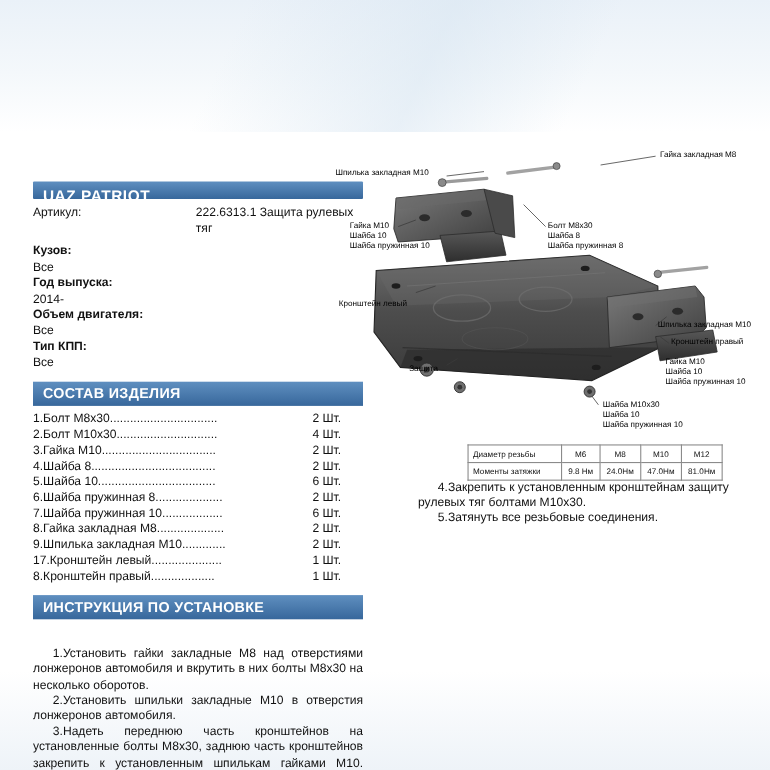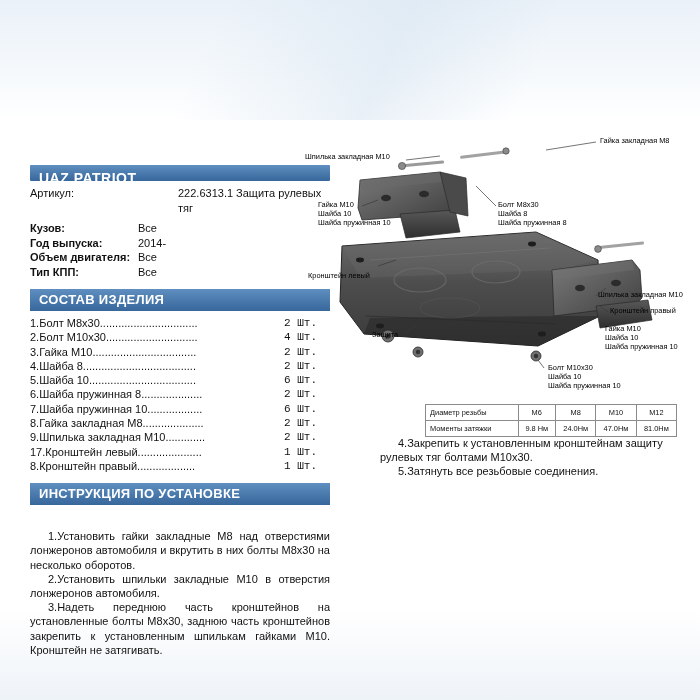--- a/index.html
+++ b/index.html
@@ -35,49 +35,49 @@
     font-weight:bold;font-size:14px;letter-spacing:.5px;
     padding-left:9px;border-radius:1px;
   }
   .bar2{
     background:linear-gradient(180deg,#5f8fc0 0%, #37679b 100%);
     color:#fff;height:22px;line-height:22px;
     font-weight:bold;font-size:13px;letter-spacing:.3px;
     padding-left:9px;margin-top:10px;
   }
   .specs{margin-top:6px;font-size:11px;line-height:14.5px;}
-  .specrow{display:flex;}
+  .specrow{display:flex;flex-direction:column;}
   .specrow .k{font-weight:bold;width:108px;flex:none;}
   .specrow .v{flex:1;}
   .art{display:flex;font-size:11px;line-height:14.5px;margin-top:5px;}
   .art .k{font-weight:normal;width:108px;flex:none;}
   .art .v{flex:1;margin-left:40px;}
 
   .parts{margin-top:5px;font-size:11px;line-height:14.3px;}
   .prow{display:flex;}
   .prow .nm{flex:1;white-space:nowrap;overflow:hidden;}
-  .prow .qt{width:46px;flex:none;text-align:left;font-family:Liberation Mono, monospace;}
+  .prow .qt{width:46px;flex:none;text-align:left;}
 
   .instr{margin-top:24px;font-size:11px;line-height:14.2px;text-align:justify;}
   .instr p{margin:0 0 0 0;text-indent:18px;}
 
   
   .right{position:absolute;left:300px;top:120px;width:390px;height:430px;}
 
   .lbl{
     position:absolute;font-size:7.4px;line-height:9.3px;color:#000;
     white-space:pre;
   }
 
   
   .img-wrap{position:absolute;left:0;top:0;width:390px;height:300px;}
 
   
   .ttable{
-    position:absolute;left:425px;top:404px;width:252px;
+    position:absolute;left:425px;top:404px;width:232px;
     border-collapse:collapse;font-size:7.4px;
   }
   .ttable td{
     border:1px solid #8b8b8b;padding:3px 2px;text-align:center;
     line-height:9px;
   }
   .ttable td.h{text-align:left;padding-left:4px;white-space:nowrap;}
 
   
   .cont{
@@ -279,21 +279,21 @@
     <div class="lbl" style="left:198px;top:80px;">Болт M8x30</div>
     <div class="lbl" style="left:198px;top:89px;">Шайба 8</div>
     <div class="lbl" style="left:198px;top:98px;">Шайба пружинная 8</div>
     <div class="lbl" style="left:8px;  top:151px;">Кронштейн левый</div>
     <div class="lbl" style="left:298px;top:170px;">Шпилька закладная М10</div>
     <div class="lbl" style="left:310px;top:186px;">Кронштейн правый</div>
     <div class="lbl" style="left:72px; top:210px;">Защита</div>
     <div class="lbl" style="left:305px;top:204px;">Гайка M10</div>
     <div class="lbl" style="left:305px;top:213px;">Шайба 10</div>
     <div class="lbl" style="left:305px;top:222px;">Шайба пружинная 10</div>
-    <div class="lbl" style="left:248px;top:243px;">Болт M10x30</div>
+    <div class="lbl" style="left:248px;top:243px;">Шайба M10x30</div>
     <div class="lbl" style="left:248px;top:252px;">Шайба 10</div>
     <div class="lbl" style="left:248px;top:261px;">Шайба пружинная 10</div>
   </div>
 
   <table class="ttable">
     <tbody>
         <tr>
       <td class="h">Диаметр резьбы</td>
       <td>M6</td>
       <td>M8</td>

